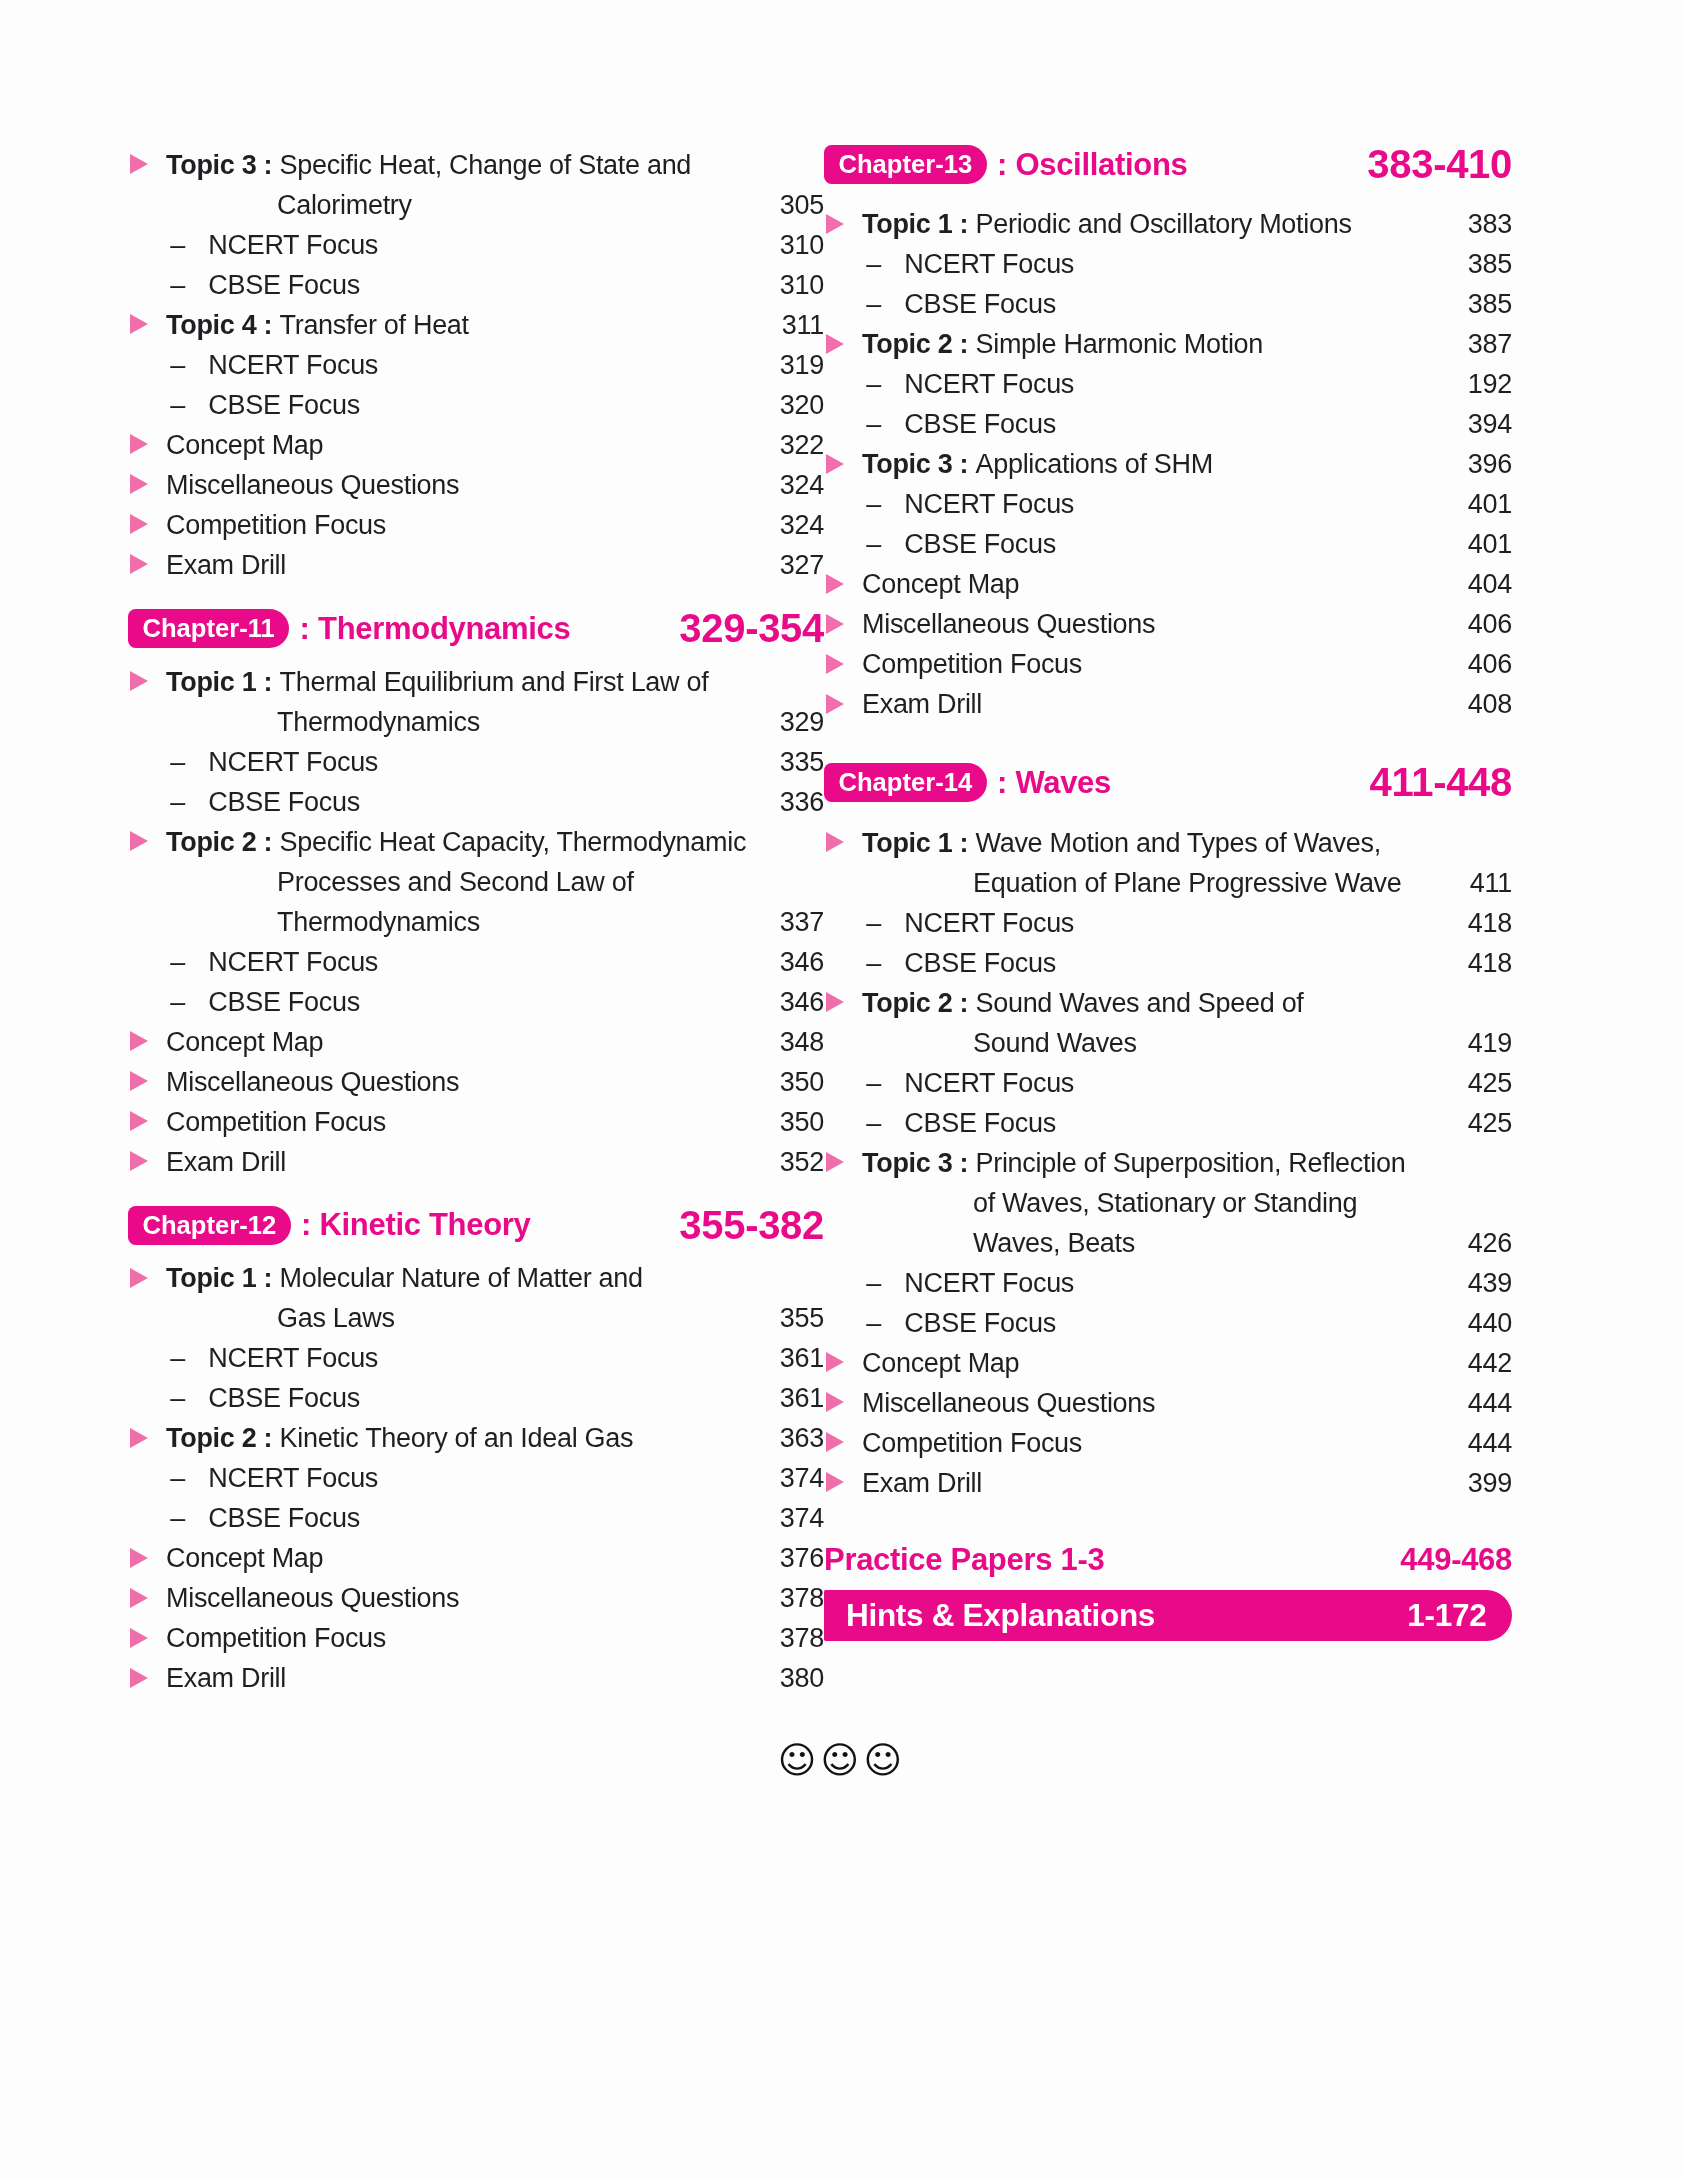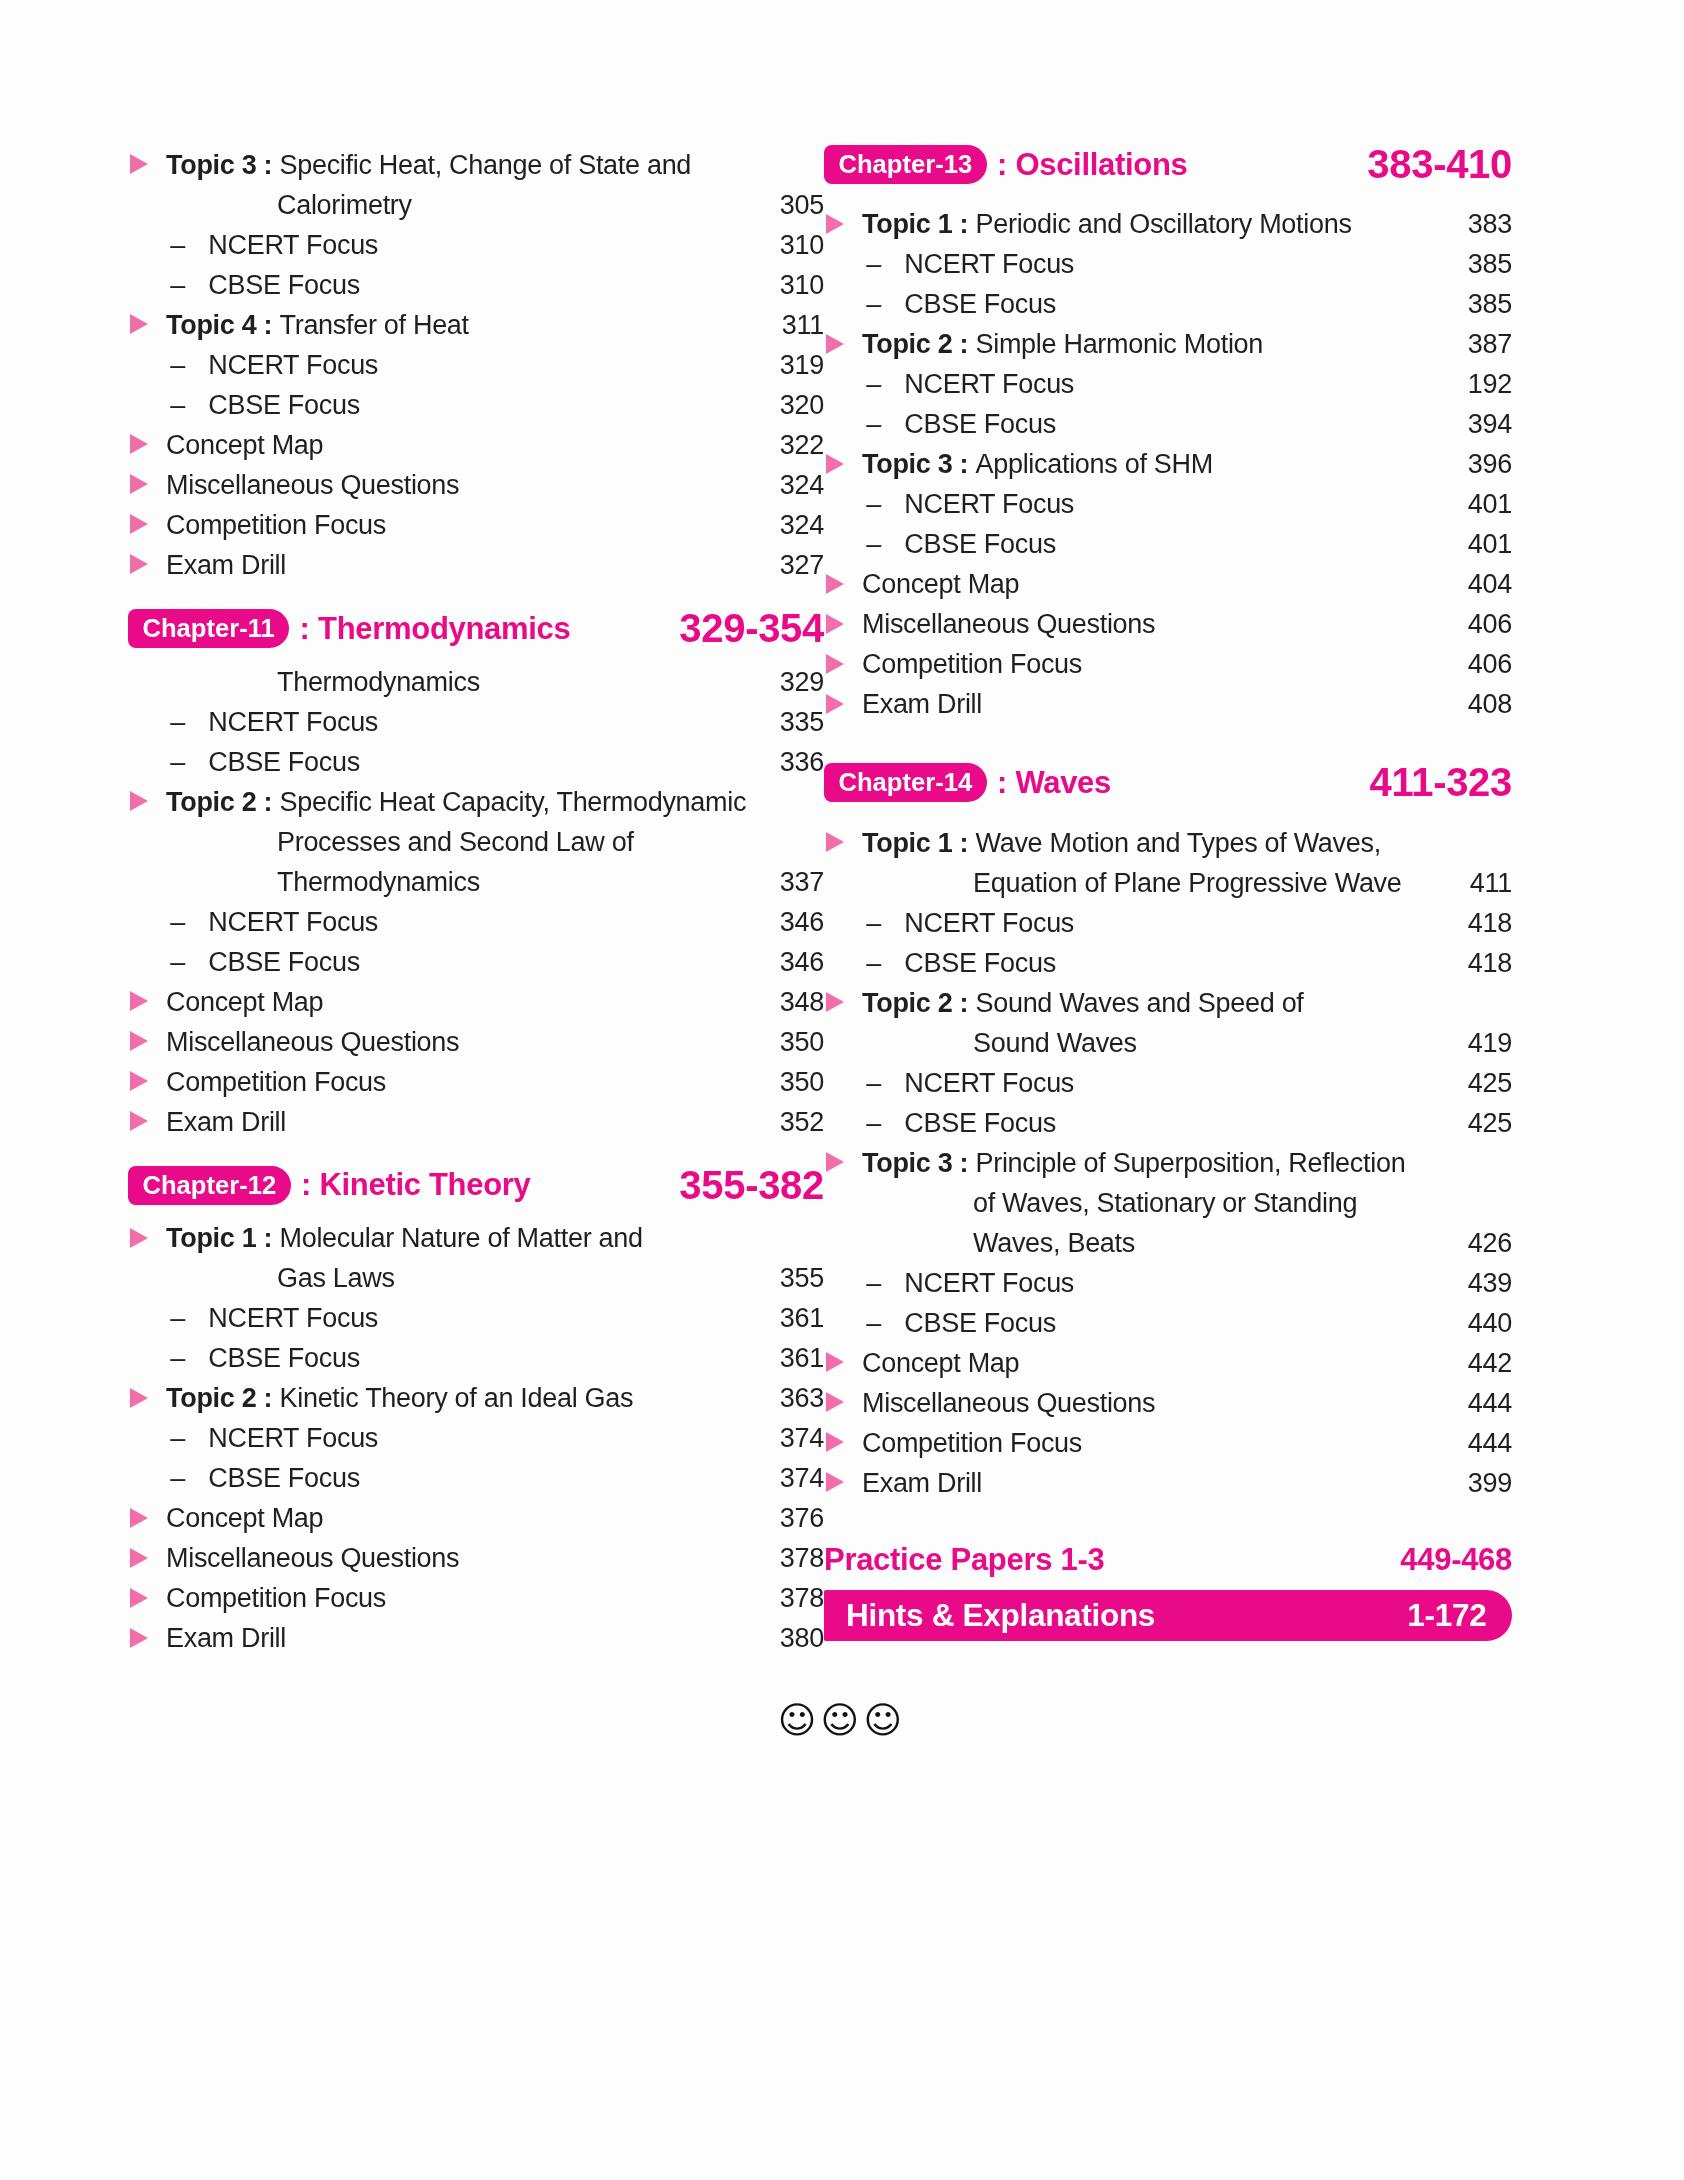--- a/index.html
+++ b/index.html
@@ -119,20 +119,21 @@
       <div class="line"><span class="tri"></span><span>Concept Map</span><span class="pg">322</span></div>
       <div class="line"><span class="tri"></span><span>Miscellaneous Questions</span><span class="pg">324</span></div>
       <div class="line"><span class="tri"></span><span>Competition Focus</span><span class="pg">324</span></div>
       <div class="line"><span class="tri"></span><span>Exam Drill</span><span class="pg">327</span></div>
       <div class="chapter">
         <span class="badge">Chapter-11</span>
         <span class="chsep">:</span>
         <span class="chtitle">Thermodynamics</span>
         <span class="chpages">329-354</span>
       </div>
+      <div class="line"><span class="tri"></span><b>Topic 1 : </b><span>Thermal Equilibrium and First Law of</span></div>
       <div class="line cont"><span>Thermodynamics</span><span class="pg">329</span></div>
       <div class="line"><span class="dash">–</span><span>NCERT Focus</span><span class="pg">335</span></div>
       <div class="line"><span class="dash">–</span><span>CBSE Focus</span><span class="pg">336</span></div>
       <div class="line"><span class="tri"></span><b>Topic 2 : </b><span>Specific Heat Capacity, Thermodynamic</span></div>
       <div class="line cont"><span>Processes and Second Law of</span></div>
       <div class="line cont"><span>Thermodynamics</span><span class="pg">337</span></div>
       <div class="line"><span class="dash">–</span><span>NCERT Focus</span><span class="pg">346</span></div>
       <div class="line"><span class="dash">–</span><span>CBSE Focus</span><span class="pg">346</span></div>
       <div class="line"><span class="tri"></span><span>Concept Map</span><span class="pg">348</span></div>
       <div class="line"><span class="tri"></span><span>Miscellaneous Questions</span><span class="pg">350</span></div>
@@ -173,21 +174,21 @@
       <div class="line"><span class="dash">–</span><span>NCERT Focus</span><span class="pg">401</span></div>
       <div class="line"><span class="dash">–</span><span>CBSE Focus</span><span class="pg">401</span></div>
       <div class="line"><span class="tri"></span><span>Concept Map</span><span class="pg">404</span></div>
       <div class="line"><span class="tri"></span><span>Miscellaneous Questions</span><span class="pg">406</span></div>
       <div class="line"><span class="tri"></span><span>Competition Focus</span><span class="pg">406</span></div>
       <div class="line"><span class="tri"></span><span>Exam Drill</span><span class="pg">408</span></div>
       <div class="chapter">
         <span class="badge">Chapter-14</span>
         <span class="chsep">:</span>
         <span class="chtitle">Waves</span>
-        <span class="chpages">411-323</span>
+        <span class="chpages">411-448</span>
       </div>
       <div class="line"><span class="tri"></span><b>Topic 1 : </b><span>Wave Motion and Types of Waves,</span></div>
       <div class="line cont"><span>Equation of Plane Progressive Wave</span><span class="pg">411</span></div>
       <div class="line"><span class="dash">–</span><span>NCERT Focus</span><span class="pg">418</span></div>
       <div class="line"><span class="dash">–</span><span>CBSE Focus</span><span class="pg">418</span></div>
       <div class="line"><span class="tri"></span><b>Topic 2 : </b><span>Sound Waves and Speed of</span></div>
       <div class="line cont"><span>Sound Waves</span><span class="pg">419</span></div>
       <div class="line"><span class="dash">–</span><span>NCERT Focus</span><span class="pg">425</span></div>
       <div class="line"><span class="dash">–</span><span>CBSE Focus</span><span class="pg">425</span></div>
       <div class="line"><span class="tri"></span><b>Topic 3 : </b><span>Principle of Superposition, Reflection</span></div>

